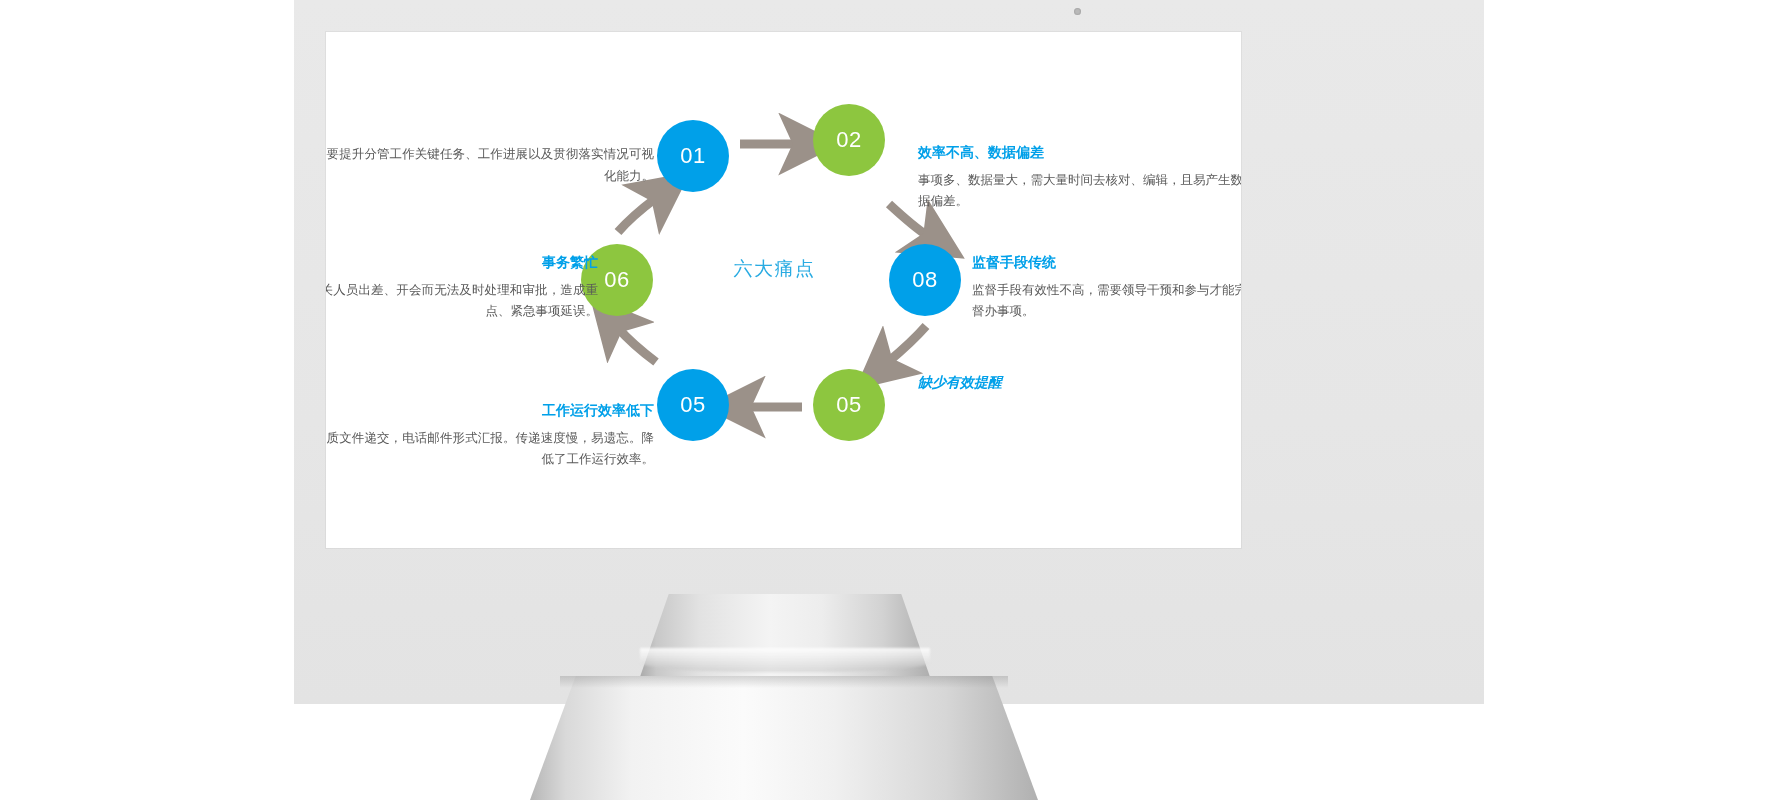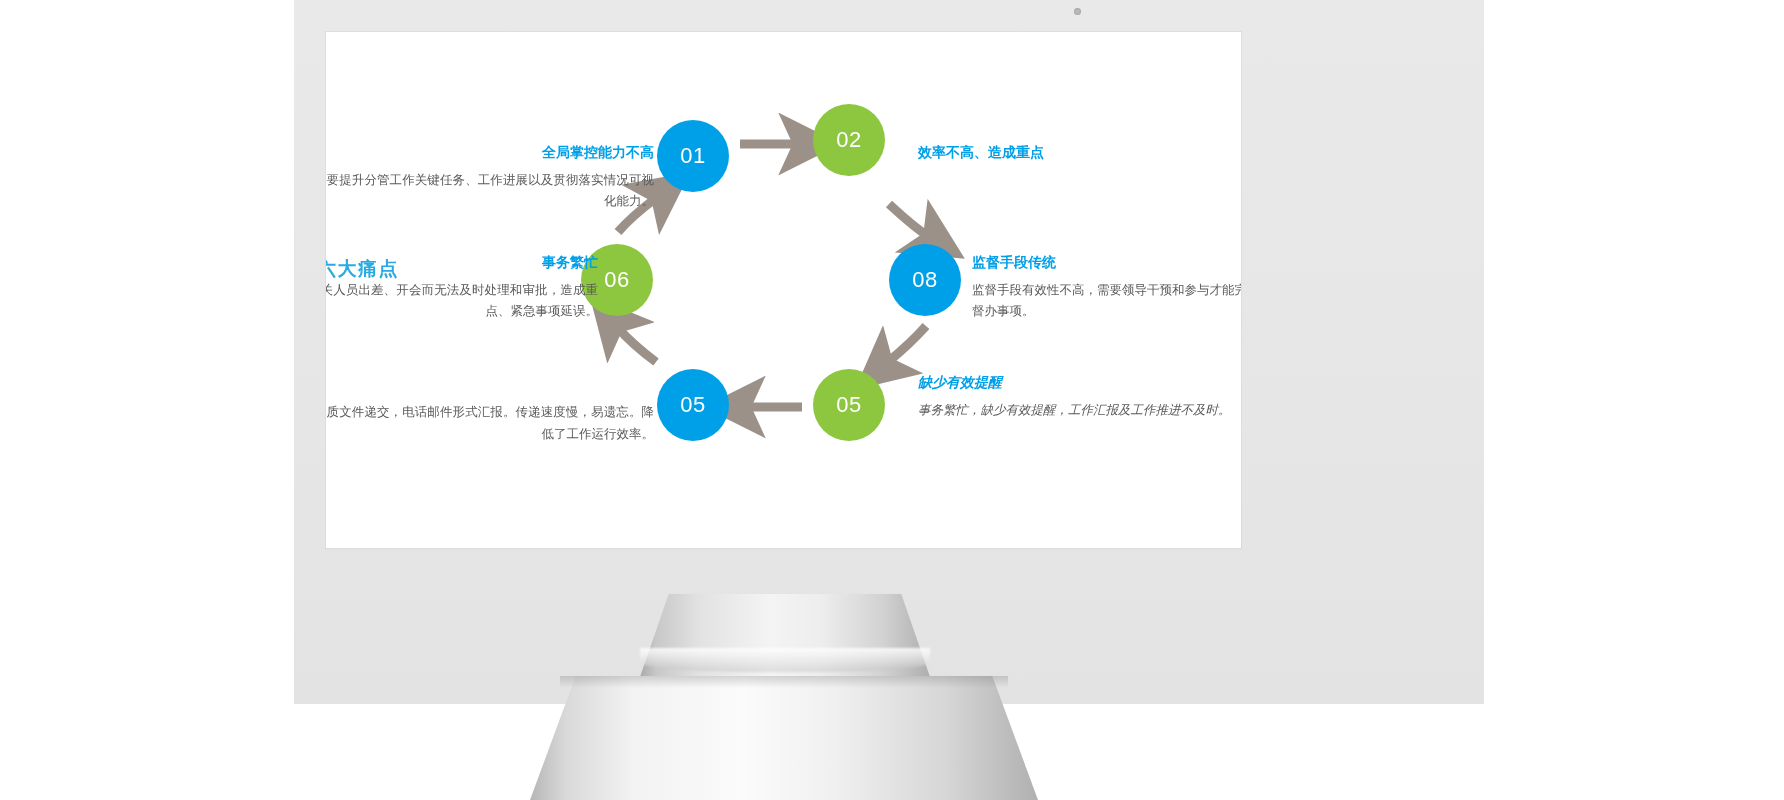--- a/index.html
+++ b/index.html
@@ -101,24 +101,24 @@
   
   .diagram {
     position: absolute;
     inset: 0;
   }
   .center-title {
     position: absolute;
     left: 0;
     top: 224px;
     width: 100%;
-    text-align: left;
+    text-align: center;
     transform: translateX(-9px);
     font-size: 19px;
-    font-weight: bold;
+    font-weight: normal;
     letter-spacing: 1.5px;
     color: #29abe2;
     white-space: nowrap;
   }
 
   
   .node {
     position: absolute;
     border-radius: 50%;
     display: flex;
@@ -224,39 +224,39 @@
         <span>05</span>
       </div>
       <div class="node blue" id="node-05">
         <span>05</span>
       </div>
       <div class="node green" id="node-06">
         <span>06</span>
       </div>
 
       <div class="block left" id="text-01">
-        <p class="heading">全局掌控能力不高</p>
         <p class="body">需要提升分管工作关键任务、工作进展以及贯彻落实情况可视化能力。</p>
       </div>
 
       <div class="block right" id="text-02">
-        <p class="heading">效率不高、造成重点</p>
+        <p class="heading">效率不高、数据偏差</p>
+        <p class="body">事项多、数据量大，需大量时间去核对、编辑，且易产生数据偏差。</p>
       </div>
 
       <div class="block right" id="text-03">
         <p class="heading">监督手段传统</p>
         <p class="body">监督手段有效性不高，需要领导干预和参与才能完成督办事项。</p>
       </div>
 
       <div class="block right" id="text-04">
         <p class="heading">缺少有效提醒</p>
-        <p class="body">事务繁忙，缺少有效提醒，工作汇报及工作推进不及时。</p>
       </div>
 
       <div class="block left" id="text-05">
+        <p class="heading">工作运行效率低下</p>
         <p class="body">纸质文件递交，电话邮件形式汇报。传递速度慢，易遗忘。降低了工作运行效率。</p>
       </div>
 
       <div class="block left" id="text-06">
         <p class="heading">事务繁忙</p>
         <p class="body">相关人员出差、开会而无法及时处理和审批，造成重点、紧急事项延误。</p>
       </div>
 
     </div>
   </div>

